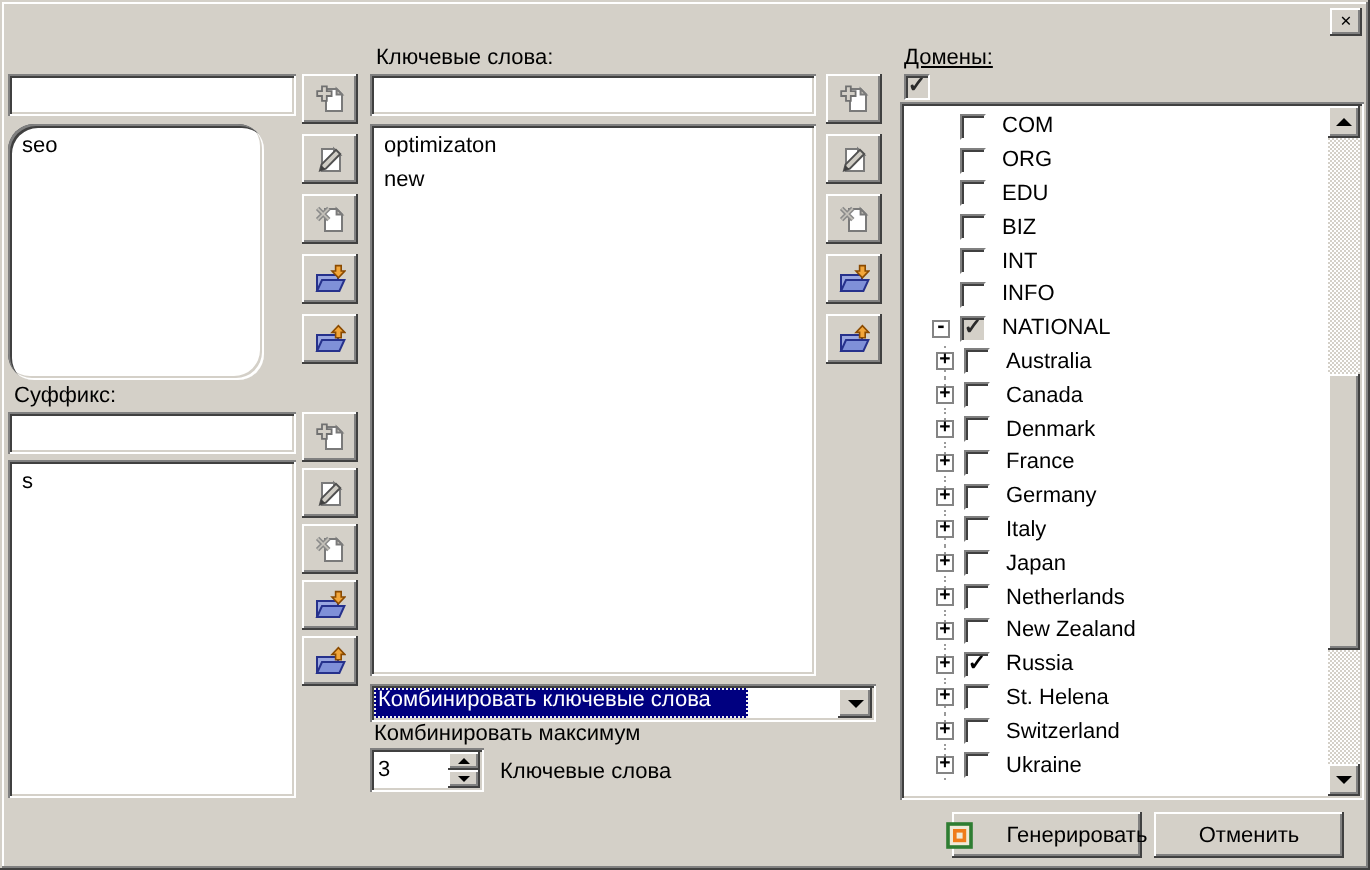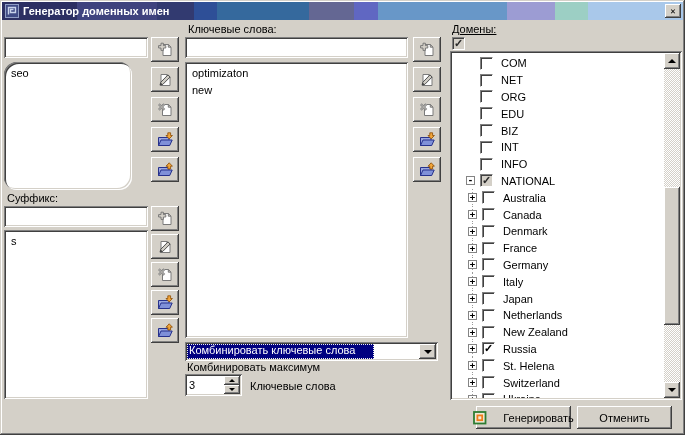--- a/index.html
+++ b/index.html
@@ -72,29 +72,20 @@
   .footer-btn{position:absolute;top:406px;height:23px;width:95px;border:none;display:flex;align-items:center;justify-content:center;gap:16px;
     font:11px "Liberation Sans",sans-serif;}
   .gicon{display:flex;width:14px;height:14px;}
   .appicon{display:flex;width:14px;height:14px;}
 </style>
 </head>
 <body>
 
 <div class="dialog">
 
-  <div class="titlebar">
-    <span class="appicon">
-      <svg viewBox="0 0 14 14" width="14" height="14">
-        <rect x="0.5" y="0.5" width="13" height="13" fill="#3f4a85" stroke="#8f9cc4"></rect>
-        <path d="M3.5 10.5v-7h7v5h-5v-3h3" fill="none" stroke="#c8d2ea" stroke-width="1.4"></path>
-      </svg>
-    </span>
-    <span class="title-text">Генератор доменных имен</span>
-  </div>
   <div class="close-btn r3d">✕</div>
 
   <div class="label" style="left:17px;top:23px;margin-top:23px;">Префикс:</div>
   <input class="txt" style="left: 4px; top: 37px; width: 144px;" value="">
   <div class="listbox sunken" style="left:4px;top:62px;width:128px;height:128px;border-radius:13px;">
       <div class="list-item">seo</div>
     </div>
   <div class="tool-col gap30" style="left:151px;top:37px;">
       <button class="tool-btn r3d">
         <span class="ticon">
@@ -277,25 +268,20 @@
   <div class="label" style="left:250px;top:380px;">Ключевые слова</div>
 
   <div class="label" style="left:452px;top:23px;text-decoration:underline;">Домены:</div>
   <span class="cb master-cb checked-gray">✓</span>
   <div class="tree-panel sunken">
     <div class="tree-content">
         <div class="tree-row lvl0">
           <span class="expwrap"></span>
           <span class="cb unchecked"></span>
           <span class="tree-label">COM</span>
-        </div>
-        <div class="tree-row lvl0">
-          <span class="expwrap"></span>
-          <span class="cb unchecked"></span>
-          <span class="tree-label">NET</span>
         </div>
         <div class="tree-row lvl0">
           <span class="expwrap"></span>
           <span class="cb unchecked"></span>
           <span class="tree-label">ORG</span>
         </div>
         <div class="tree-row lvl0">
           <span class="expwrap"></span>
           <span class="cb unchecked"></span>
           <span class="tree-label">EDU</span>

